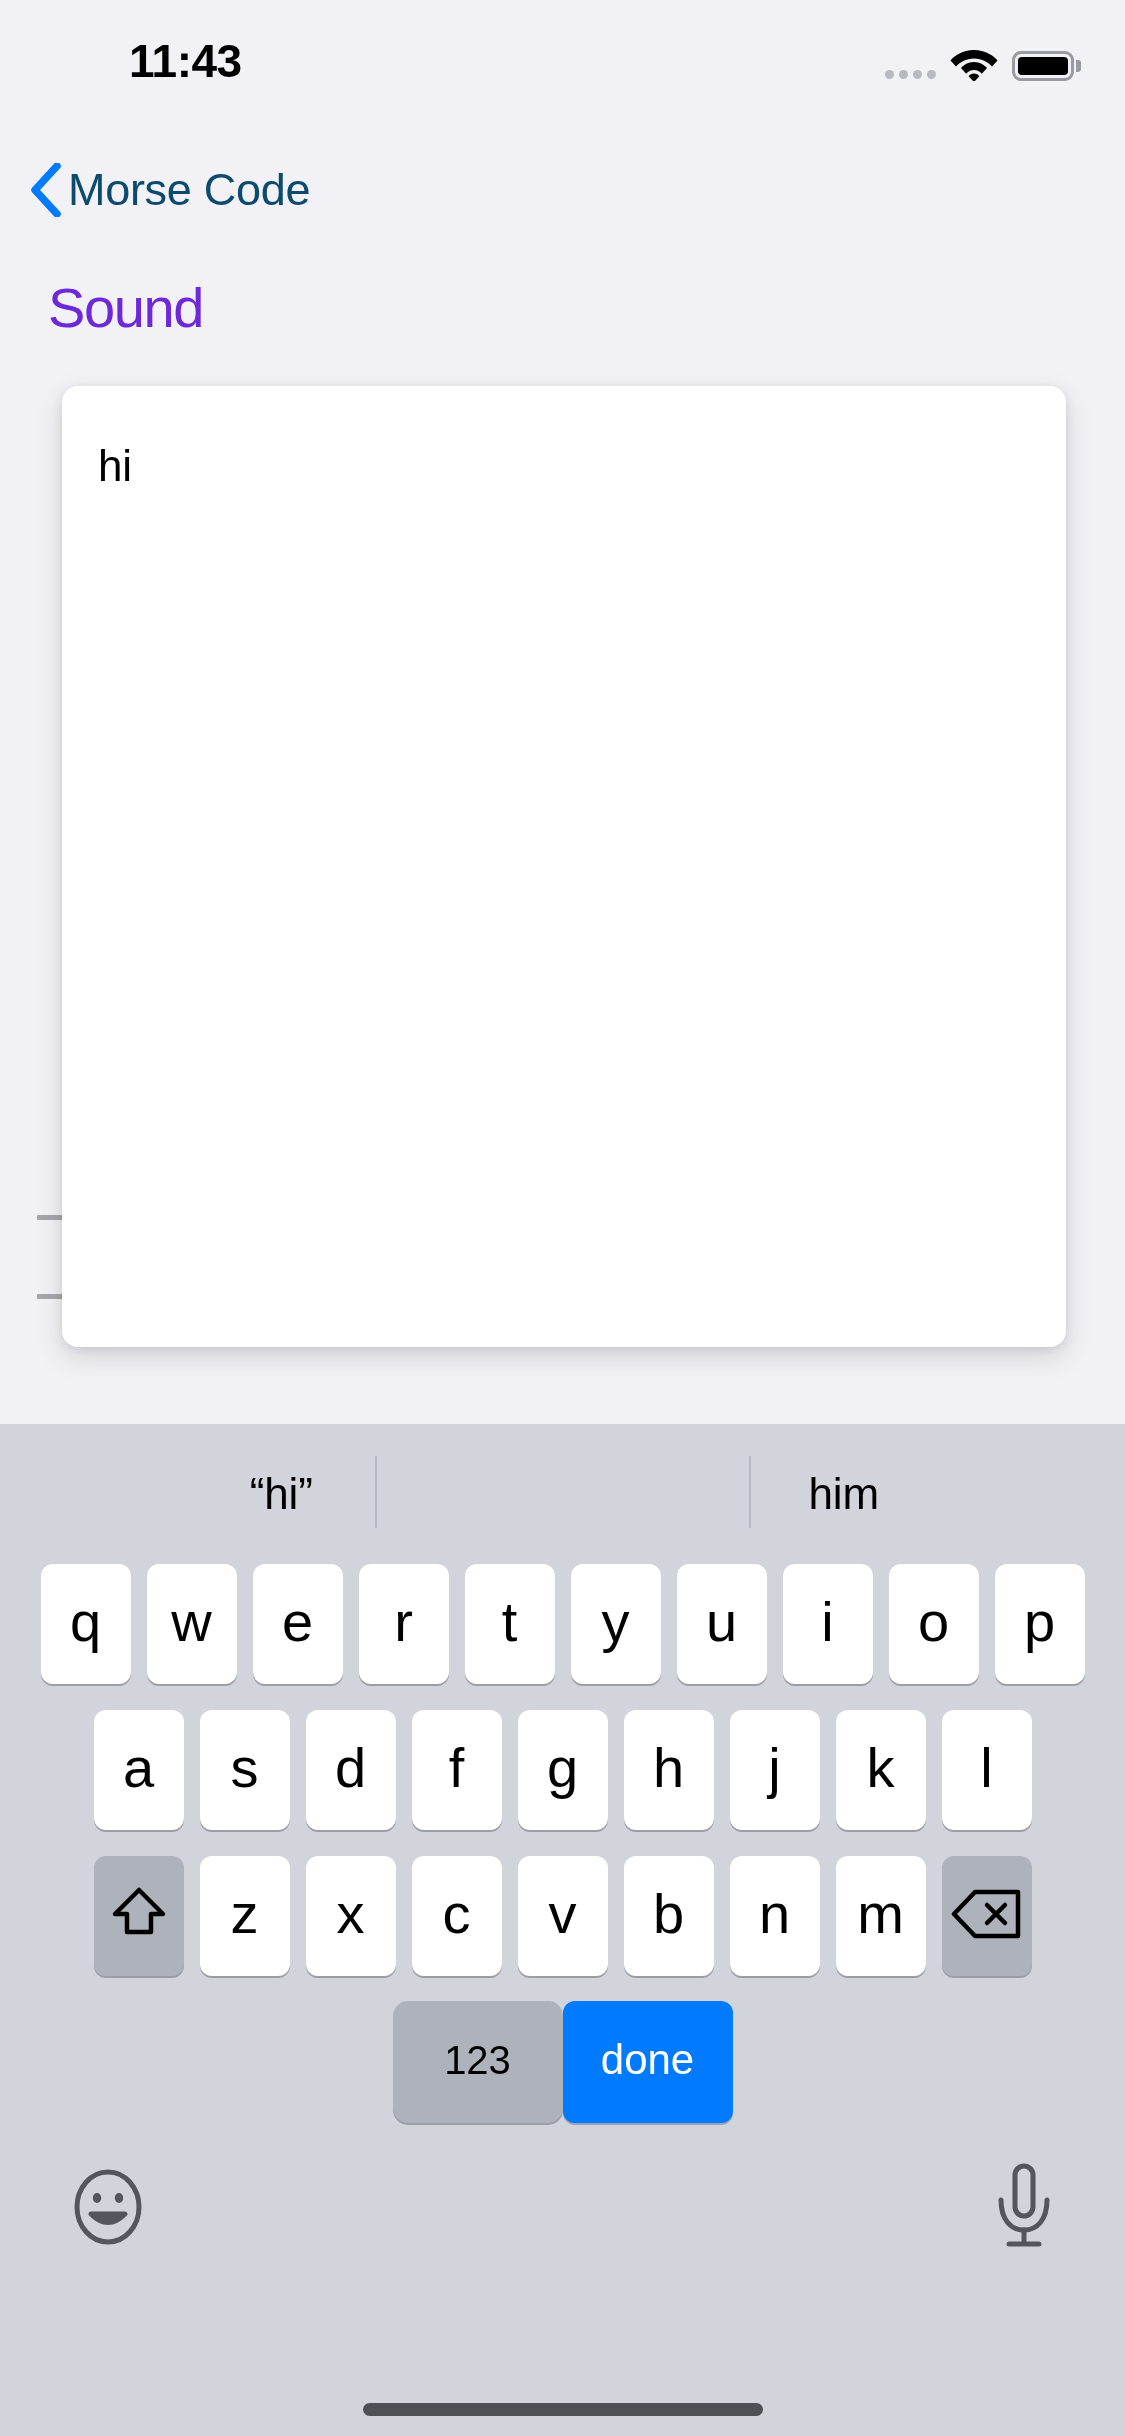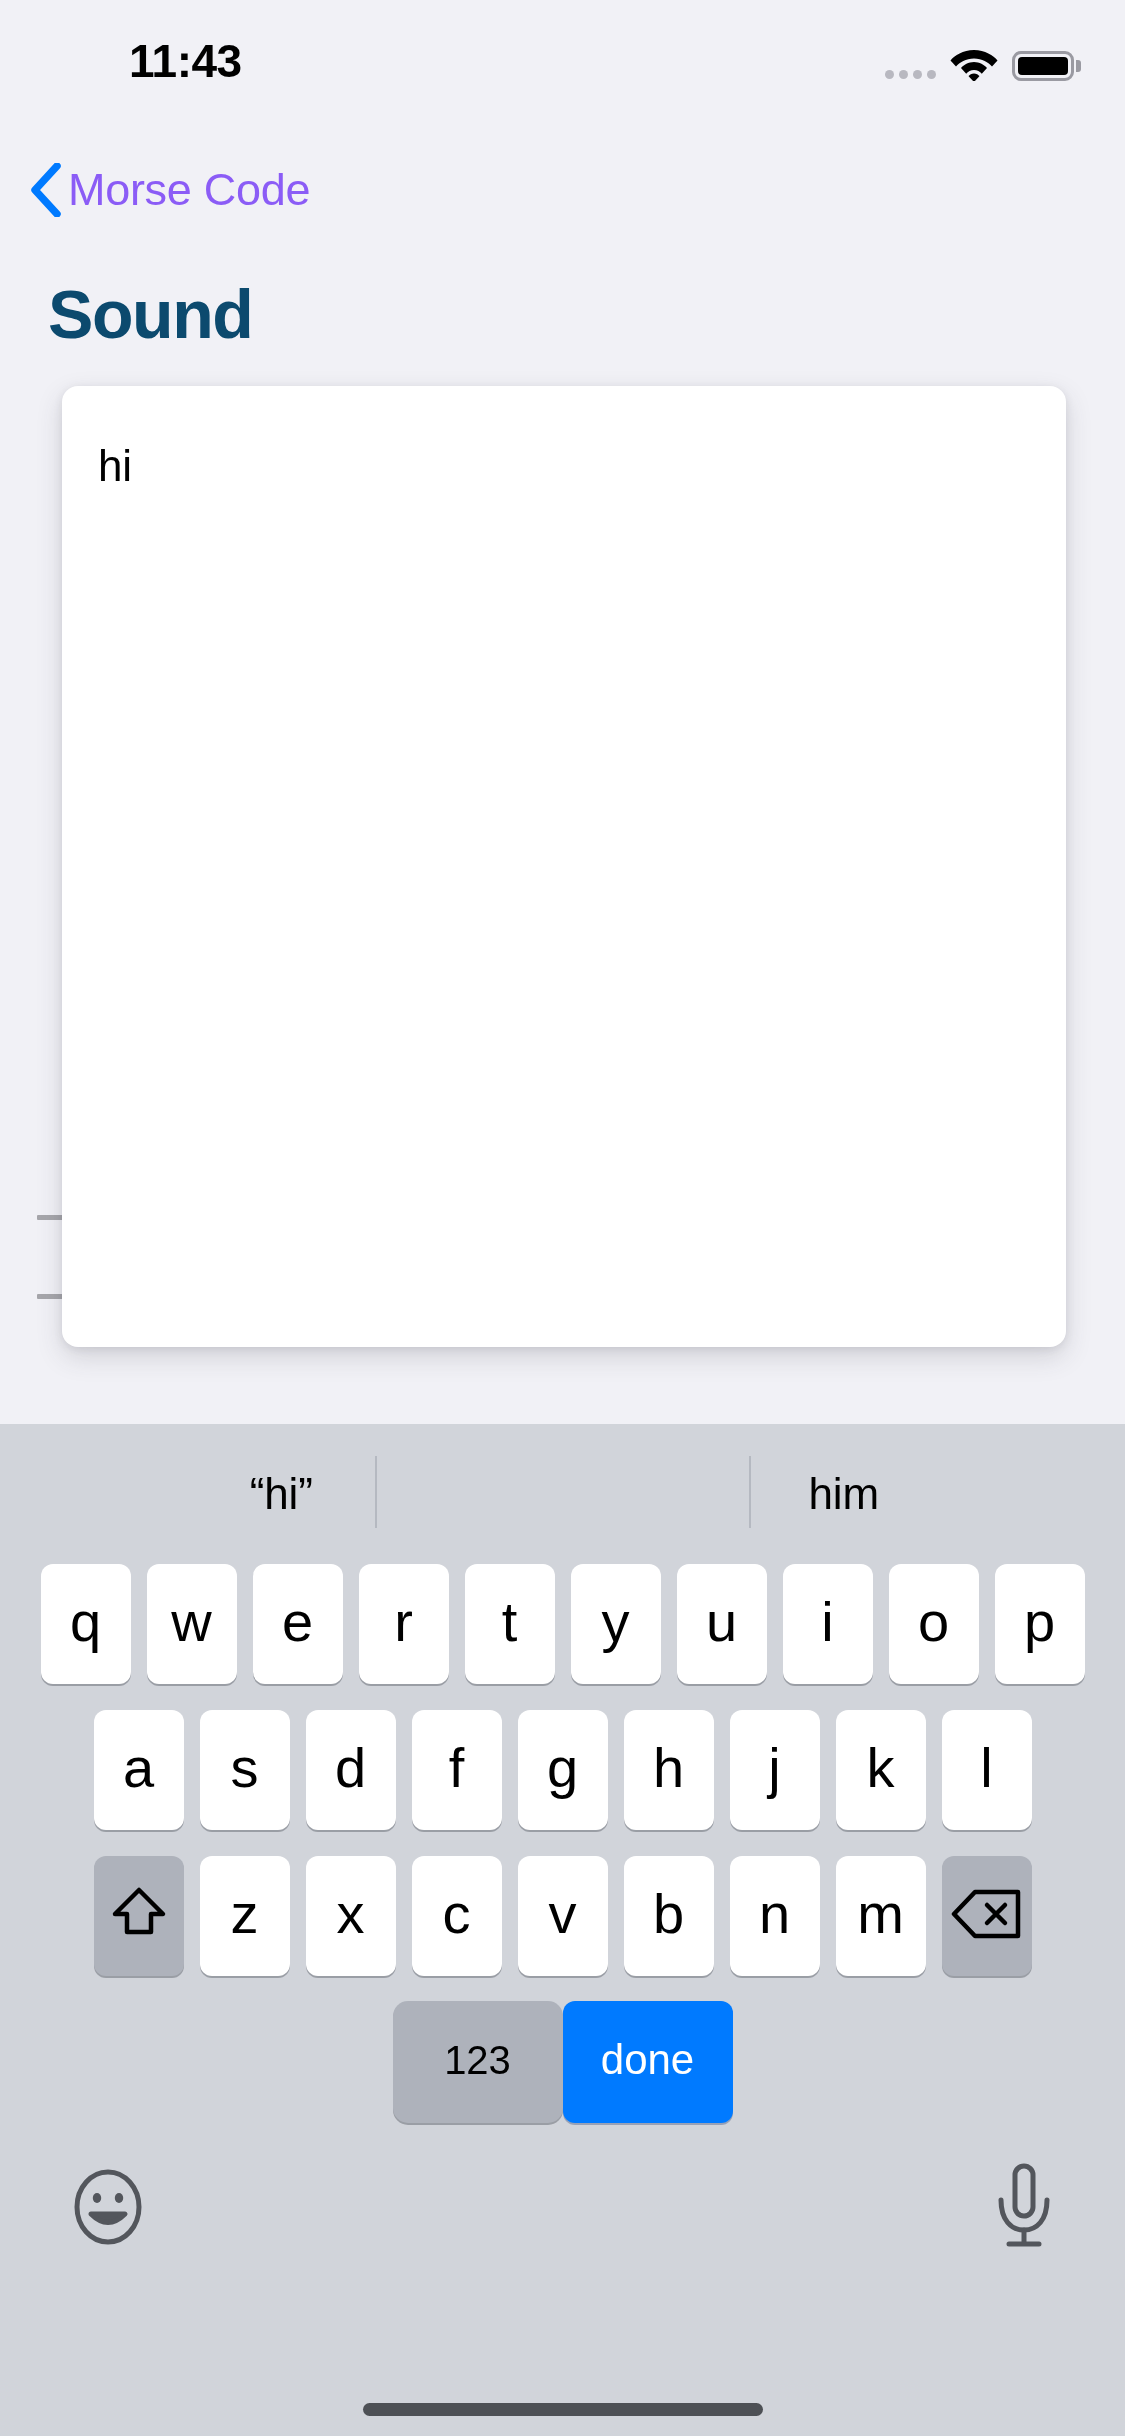--- a/index.html
+++ b/index.html
@@ -77,32 +77,32 @@
   }
   .back-btn {
     display: flex;
     align-items: center;
     gap: 6px;
     cursor: pointer;
   }
   .back-chevron { width: 34px; height: 54px; display:block; }
   .back-label {
     font-size: 45px;
-    color: #8b5cf6;
+    color: #0c4a6e;
     letter-spacing: -0.3px;
   }
 
   
   .large-title {
     position: absolute;
     top: 280px;
     left: 48px;
-    font-size: 68px;
-    font-weight: bold;
-    color: #0c4a6e;
+    font-size: 56px;
+    font-weight: normal;
+    color: #6d28d9;
     letter-spacing: -1.4px;
     line-height: 1;
   }
 
   
   .edge-tick {
     position: absolute;
     left: 37px;
     width: 32px;
     height: 5px;

